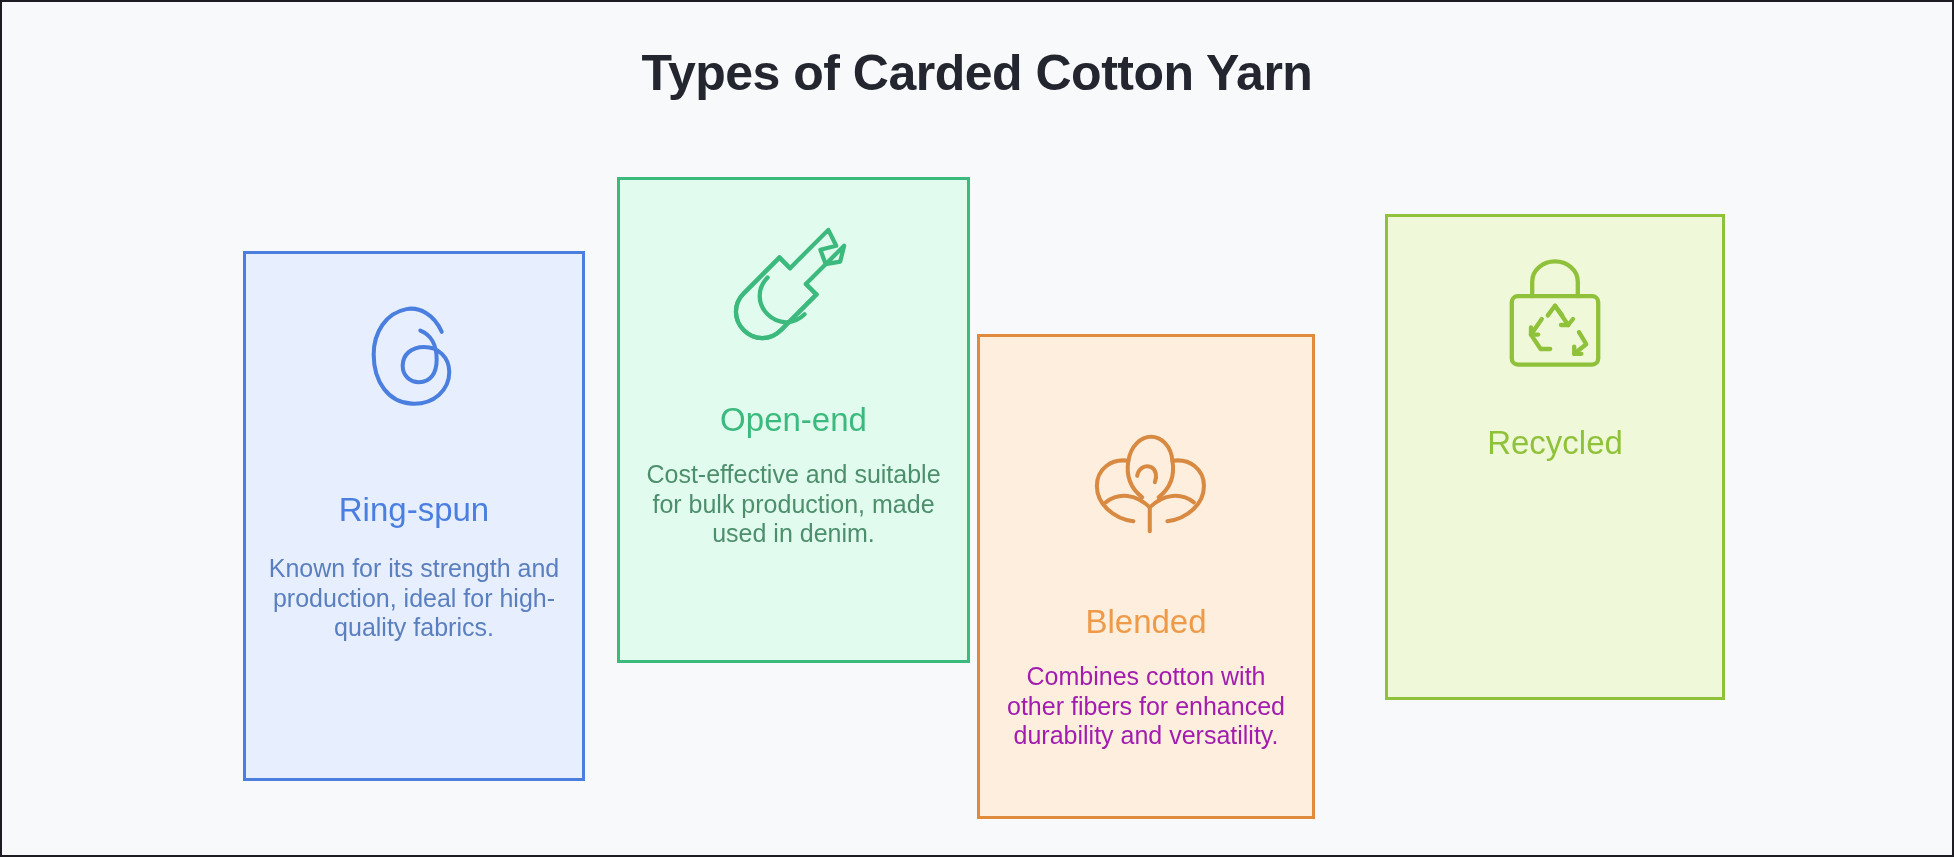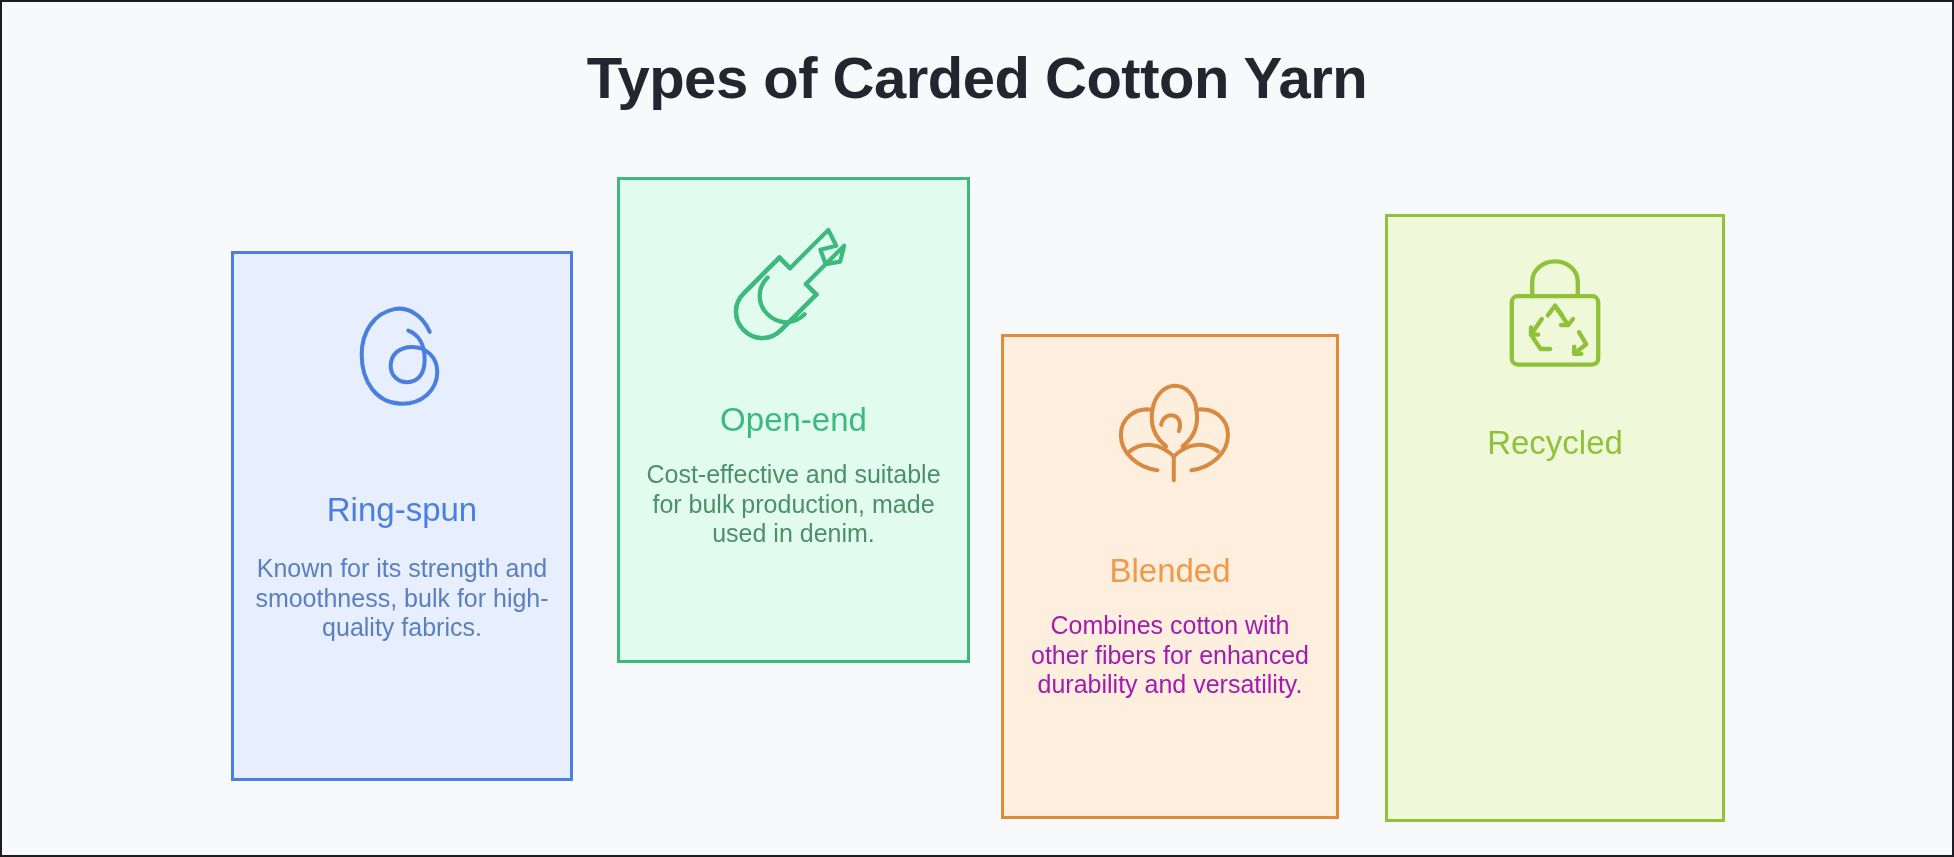--- a/index.html
+++ b/index.html
@@ -17,21 +17,21 @@
     background: #f8f9fb;
     border: 2px solid #1c1c22;
     overflow: hidden;
   }
   #page-title {
     position: absolute;
     left: 0;
     top: 42px;
     width: 100%;
     text-align: center;
-    font-size: 58px;
+    font-size: 50px;
     font-weight: bold;
     letter-spacing: -0.5px;
     color: #23262f;
     font-family: "Liberation Sans", sans-serif;
   }
   .card {
     position: absolute;
     display: flex;
     flex-direction: column;
     align-items: center;
@@ -49,51 +49,52 @@
   }
   .card-desc {
     font-size: 25px;
     font-weight: 400;
     text-align: center;
     line-height: 1.18;
   }
 
   
   #card-ring-spun {
-    left: 229px; top: 249px; width: 342px; height: 530px;
+    left: 241px; top: 249px; width: 342px; height: 530px;
     background: #e7eefd;
     border: 3px solid #4a7fe0;
   }
   #card-ring-spun .icon-wrap { margin-top: 26px; }
   #card-ring-spun .card-title { margin-top: 72px; color: #4a7fe0; }
   #card-ring-spun .card-desc  { margin-top: 26px; color: #5a7fbf; }
 
   
   #card-open-end {
     left: 615px; top: 175px; width: 353px; height: 486px;
     background: #e1fbee;
     border: 3px solid #3cba7d;
   }
   #card-open-end .icon-wrap { margin-top: 24px; }
   #card-open-end .card-title { margin-top: 52px; color: #3cba7d; }
   #card-open-end .card-desc  { margin-top: 22px; color: #4d8f6c; }
 
   
   #card-blended {
-    left: 999px; top: 332px; width: 338px; height: 485px;
+    left: 975px; top: 332px; width: 338px; height: 485px;
     background: #fdeedd;
     border: 3px solid #e08b3c;
+    justify-content: center;
   }
   #card-blended .icon-wrap { margin-top: 26px; }
   #card-blended .card-title { margin-top: 50px; color: #ee9a49; }
   #card-blended .card-desc  { margin-top: 22px; color: #a21caf; }
 
   
   #card-recycled {
-    left: 1383px; top: 212px; width: 340px; height: 608px;
+    left: 1383px; top: 212px; width: 340px; height: 486px;
     background: #eff8d8;
     border: 3px solid #8fc23a;
   }
   #card-recycled .icon-wrap { margin-top: 22px; }
   #card-recycled .card-title { margin-top: 52px; color: #8fc23a; }
   #card-recycled .card-desc  { margin-top: 22px; color: #7d8f56; }
 </style>
 </head>
 <body>
 
@@ -101,21 +102,21 @@
 
   <div id="page-title">Types of Carded Cotton Yarn</div>
 
   <div class="card" id="card-ring-spun">
     <span class="icon-wrap">
       <svg width="126" height="126" viewBox="0 0 100 100" fill="none" stroke="#4a7fe0" stroke-width="3.2" stroke-linecap="round" stroke-linejoin="round">
         <path d="M72 30 C66 16 54 10 44 12 C28 15 18 30 18 48 C18 70 30 86 48 87 C66 88 78 76 78 62 C78 50 69 42 58 42 C48 42 41 48 41 57 C41 65 47 70 54 70 C63 70 68 63 68 52 C68 40 63 32 55 29"></path>
       </svg>
     </span>
     <div class="card-title">Ring-spun</div>
-    <div class="card-desc">Known for its strength and smoothness, bulk for high-quality fabrics.</div>
+    <div class="card-desc">Known for its strength and production, ideal for high-quality fabrics.</div>
   </div>
 
   <div class="card" id="card-open-end">
     <span class="icon-wrap">
       <svg width="132" height="132" viewBox="0 0 100 100" fill="none" stroke="#3cba7d" stroke-width="3.2" stroke-linecap="round" stroke-linejoin="round">
         <path d="M76 9 L47 38 L39 30 L12 57 C4 65 4 77 12 85 C20 93 32 93 40 85 L67 58 L59 50 L88 21 L85 33 L74 35 L70 24 L82 21 Z"></path>
         <path d="M39 30 L12 57 C4 65 4 77 12 85 C20 93 32 93 40 85 L67 58"></path>
         <path d="M30 45 C22 53 22 65 30 73 C38 81 50 81 58 73"></path>
         <path d="M47 38 L39 30"></path>
         <path d="M67 58 L59 50"></path>

